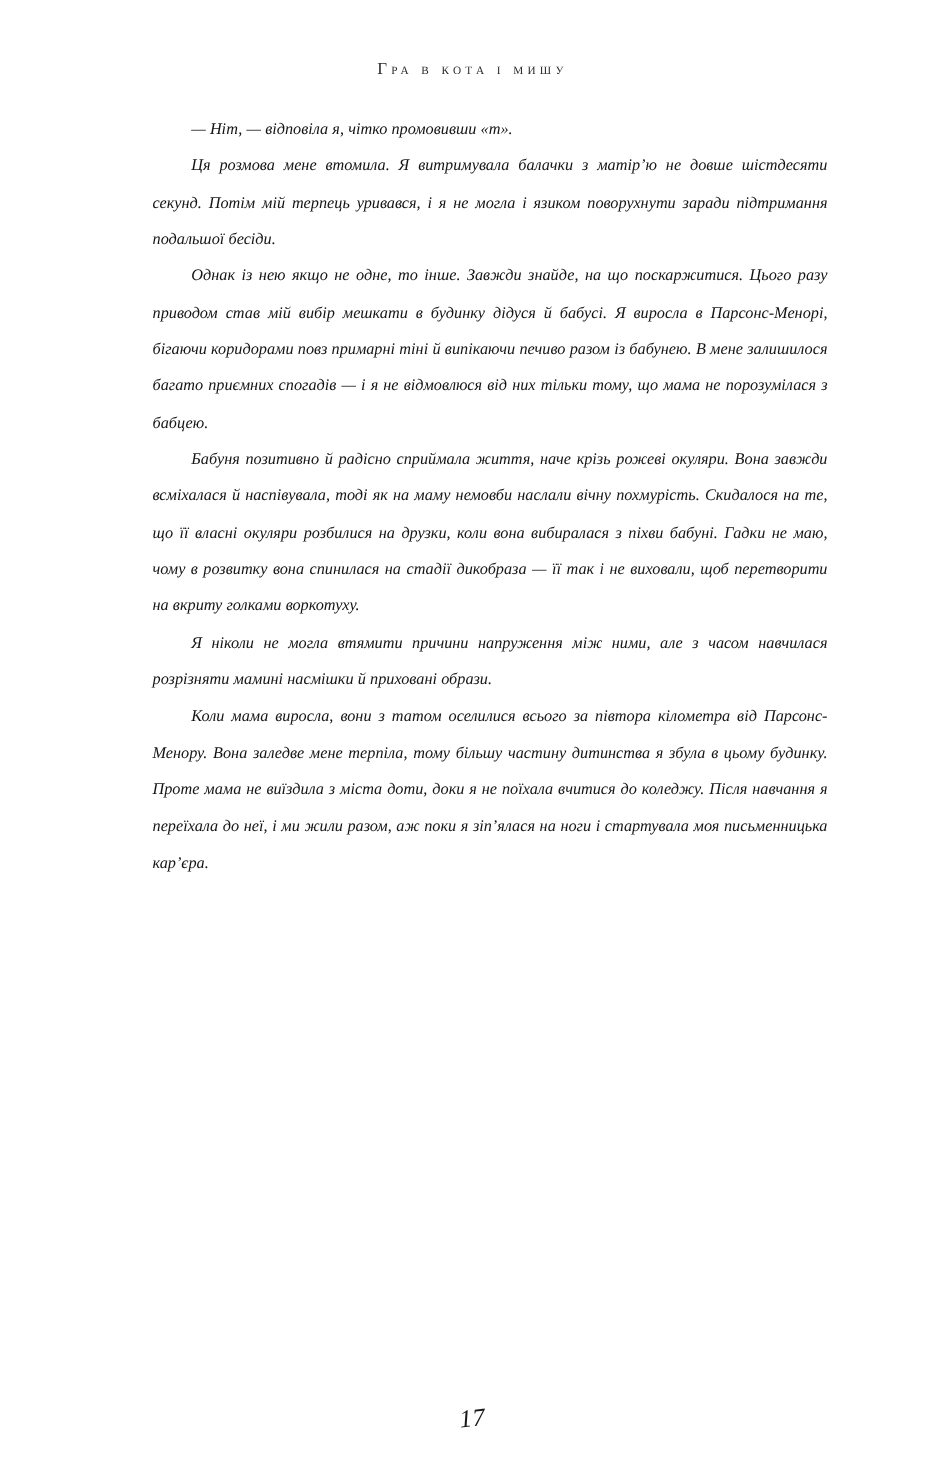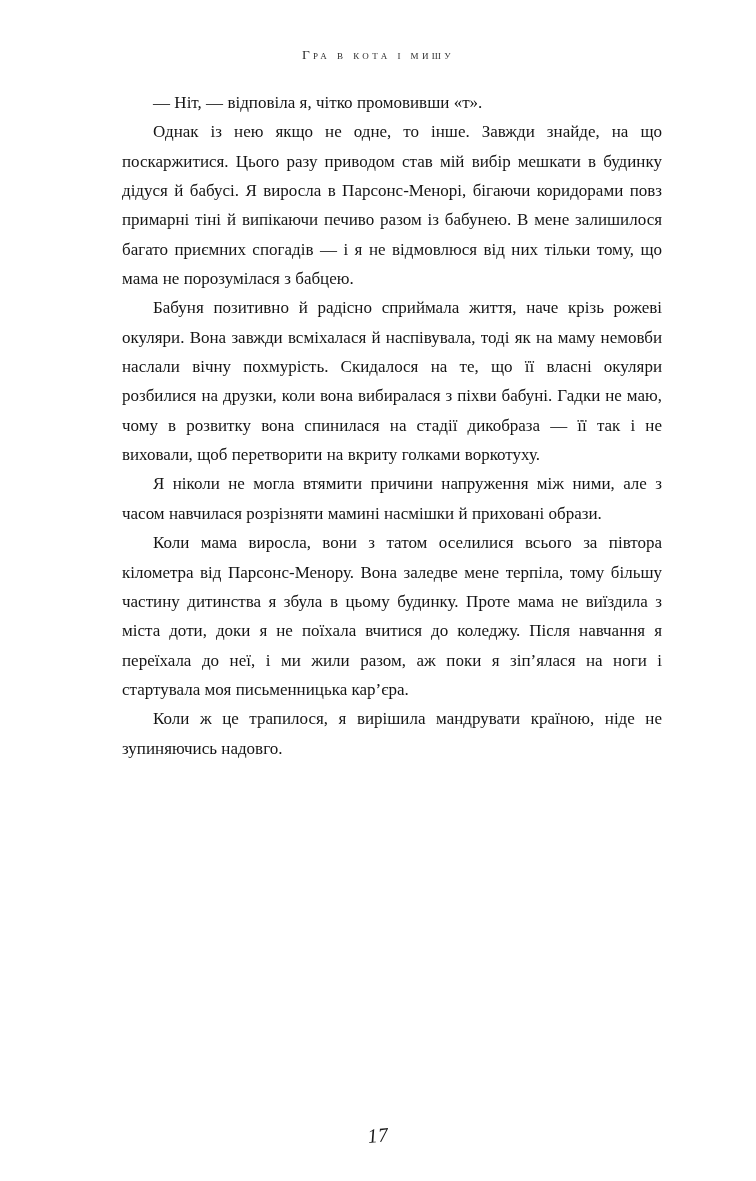--- a/index.html
+++ b/index.html
@@ -41,27 +41,28 @@
   
   .textblock {
     position: absolute;
     top: 88px;
     left: 108px;
     width: 540px;
   }
 
   .textblock p {
     margin: 0;
-    font-size: 17px;
+    font-size: 13px;
     line-height: 29.35px;
     text-align: justify;
     text-justify: inter-word;
     text-indent: 31px;
     hyphens: manual;
     word-spacing: 0.1px;
+    font-style: italic;
     -webkit-font-smoothing: antialiased;
   }
 
   
 
   
   .folio {
     position: absolute;
     bottom: 36px;
     left: 0;
@@ -78,22 +79,22 @@
 </style>
 </head>
 <body>
 
 <div class="page">
 
   <div class="running-header">Гра в кота і мишу</div>
 
   <div class="textblock">
     <p>— Ніт, — відповіла я, чітко промовивши «т».</p>
+    <p>Ця розмова мене втомила. Я витримувала балачки з матір’ю не довше шістдесяти секунд. Потім мій терпець уривався, і я не могла і язиком поворухнути заради підтримання подальшої бесіди.</p>
     <p>Однак із нею якщо не одне, то інше. Завжди знайде, на що поскаржитися. Цього разу приводом став мій вибір мешкати в будинку дідуся й бабусі. Я виросла в Парсонс-Менорі, бігаючи коридорами повз примарні тіні й випікаючи печиво разом із бабунею. В мене залишилося багато приємних спогадів — і я не відмовлюся від них тільки тому, що мама не порозумілася з бабцею.</p>
     <p>Бабуня позитивно й радісно сприймала життя, наче крізь рожеві окуляри. Вона завжди всміхалася й наспівувала, тоді як на маму немовби наслали вічну похмурість. Скидалося на те, що її власні окуляри розбилися на друзки, коли вона вибиралася з піхви бабуні. Гадки не маю, чому в розвитку вона спинилася на стадії дикобраза — її так і не виховали, щоб перетворити на вкриту голками воркотуху.</p>
     <p>Я ніколи не могла втямити причини напруження між ними, але з часом навчилася розрізняти мамині насмішки й приховані образи.</p>
     <p>Коли мама виросла, вони з татом оселилися всього за півтора кілометра від Парсонс-Менору. Вона заледве мене терпіла, тому більшу частину дитинства я збула в цьому будинку. Проте мама не виїздила з міста доти, доки я не поїхала вчитися до коледжу. Після навчання я переїхала до неї, і ми жили разом, аж поки я зіп’ялася на ноги і стартувала моя письменницька кар’єра.</p>
-    <p>Коли ж це трапилося, я вирішила мандрувати країною, ніде не зупиняючись надовго.</p>
   </div>
 
   <div class="folio">17</div>
 
 </div>
 
 </body></html>

